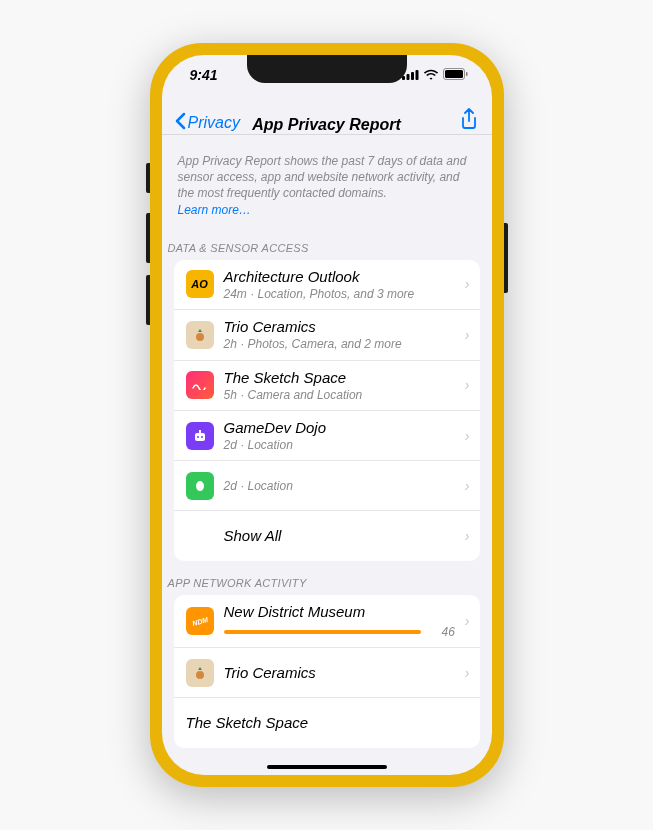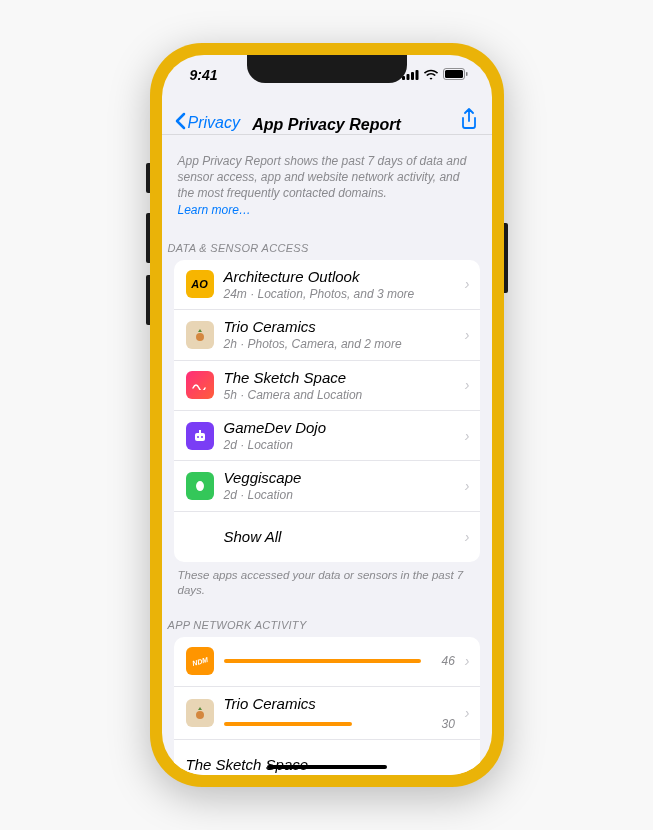--- a/index.html
+++ b/index.html
@@ -271,68 +271,61 @@
           </div>
           <span class="chevron">›</span>
         </div>
         <div class="row">
           <div class="app-icon icon-veg">
             <svg width="14" height="14" viewBox="0 0 14 14">
                 <path d="M7 2c2 0 4 2 4 5s-2 5-4 5-4-2-4-5 2-5 4-5z" fill="#fff"></path>
               </svg>
           </div>
           <div class="row-text">
-            <div class="row-title">Veggiscape</div>
             <div class="row-sub">2d · Location</div>
           </div>
           <span class="chevron">›</span>
         </div>
         <div class="row show-all">
           <div class="row-text">
             <div class="row-title">Show All</div>
           </div>
           <span class="chevron">›</span>
         </div>
       </div>
-      <div class="section-footer">These apps accessed your data or sensors in the past 7 days.</div>
 
       <div class="section-header">APP NETWORK ACTIVITY</div>
       <div class="card">
         <div class="row bar-row">
           <div class="app-icon icon-museum">
             <svg width="16" height="16" viewBox="0 0 16 16">
                 <text x="8" y="11" text-anchor="middle" font-size="7" fill="#fff" font-weight="700" transform="rotate(-15 8 8)">NDM</text>
               </svg>
           </div>
           <div class="row-text">
+            <div class="row-title">New District Museum</div>
             <div class="bar-wrap">
               <div class="bar-track">
                   <div class="bar-fill" style="width:100%"></div>
                 </div>
               <span class="bar-value">46</span>
             </div>
           </div>
           <span class="chevron">›</span>
         </div>
         <div class="row bar-row">
           <div class="app-icon icon-trio">
             <svg width="18" height="18" viewBox="0 0 18 18">
                 <rect width="18" height="18" rx="4" fill="#e8d5b5"></rect>
                 <circle cx="9" cy="11" r="4" fill="#d4873f"></circle>
                 <path d="M9 3l-2 3h4z" fill="#5a8a3a"></path>
               </svg>
           </div>
           <div class="row-text">
             <div class="row-title">Trio Ceramics</div>
-            <div class="bar-wrap">
-              <div class="bar-track">
-                  <div class="bar-fill" style="width:65%"></div>
-                </div>
-              <span class="bar-value">30</span>
-            </div>
           </div>
           <span class="chevron">›</span>
         </div>
         <div class="row bar-row">
 
           <div class="row-text">
             <div class="row-title">The Sketch Space</div>
 
           </div>
 

